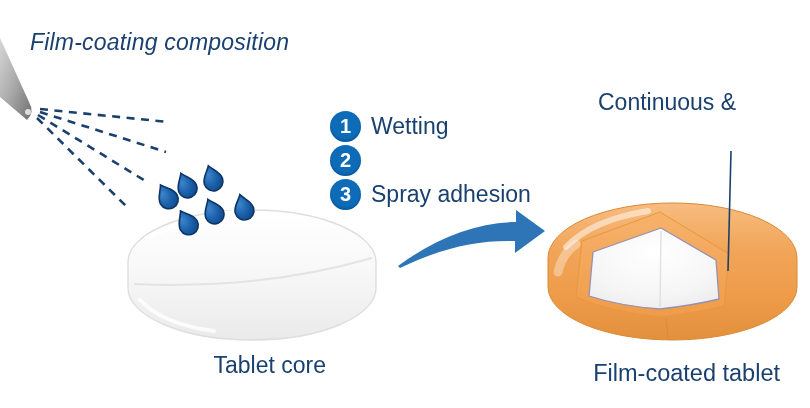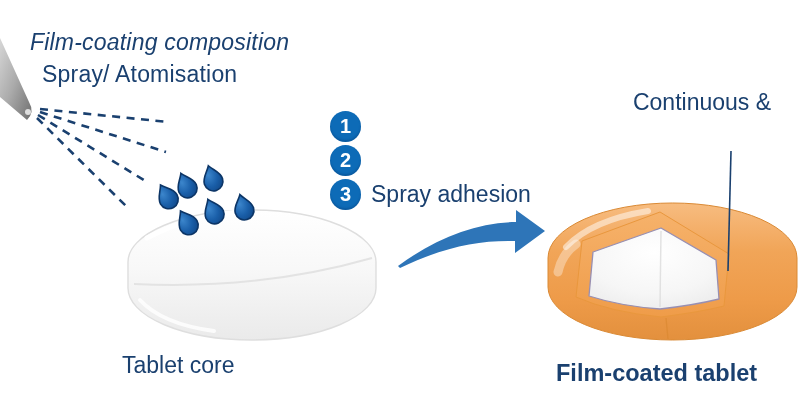--- a/index.html
+++ b/index.html
@@ -14,25 +14,25 @@
   .steps{position:absolute;left:330px;top:111px;display:flex;flex-direction:column;gap:3px;}
   .step{display:flex;align-items:center;gap:10px;height:31px;}
   .badge{
     width:31px;height:31px;border-radius:50%;
     background:var(--step-badge-blue,#0d6bb7);
     color:#ffffff;font-size:20px;font-weight:bold;
     display:flex;align-items:center;justify-content:center;
     box-shadow:inset 0 -2px 2px rgba(0,40,90,.25);
   }
   .slabel{font-size:23px;line-height:31px;}
-  .annot{position:absolute;left:598px;top:88px;width:208px;text-align:center;
+  .annot{position:absolute;left:598px;top:88px;width:208px;
          font-size:23px;line-height:29px;}
-  .cap{position:absolute;font-size:23px;text-align:left;}
+  .cap{position:absolute;font-size:23px;text-align:right;}
   .cap-left{left:122px;top:352px;width:204px;}
-  .cap-right{left:556px;top:360px;width:224px;font-size:23.5px;font-weight:bold;}
+  .cap-right{left:556px;top:360px;width:224px;font-size:23.5px;}
   .wm{position:absolute;left:723px;top:318px;font-size:17px;
       color:var(--watermark-gray,#8a8a8a);letter-spacing:.3px;}
 </style>
 </head>
 <body>
 
 <div class="stage">
 
   <svg width="810" height="408" viewBox="0 0 810 408">
     <defs>
@@ -110,25 +110,25 @@
       <path d="M 661 231 L 660 307" stroke="#dcdcdc" stroke-width="1.5" opacity="0.8"></path>
       <path d="M 666 318 L 668 339" stroke="#d9872f" stroke-width="1.4" opacity="0.6"></path>
       <path d="M 566 247 Q 592 220 648 211" fill="none" stroke="#ffffff" stroke-width="6" stroke-linecap="round" opacity="0.5"></path>
       <path d="M 558 272 Q 562 254 576 244" fill="none" stroke="#ffffff" stroke-width="9" stroke-linecap="round" opacity="0.35"></path>
     </g>
 
     <path d="M 731 151 L 728 271" stroke="#1a406f" stroke-width="1.6" fill="none"></path>
   </svg>
 
   <div class="txt hdr1">Film-coating composition</div>
-  <div class="txt hdr2">Spray/ Atomisation</div>
 
   <div class="steps">
     <div class="step">
       <span class="badge">1</span>
+      <span class="slabel">Wetting</span>
     </div>
     <div class="step">
       <span class="badge">2</span>
     </div>
     <div class="step">
       <span class="badge">3</span>
       <span class="slabel">Spray adhesion</span>
     </div>
   </div>
 

